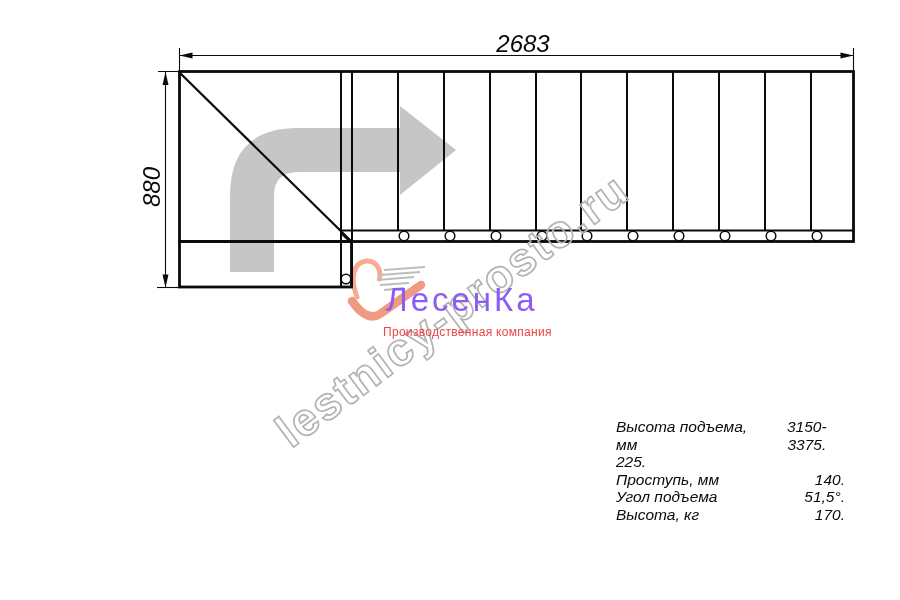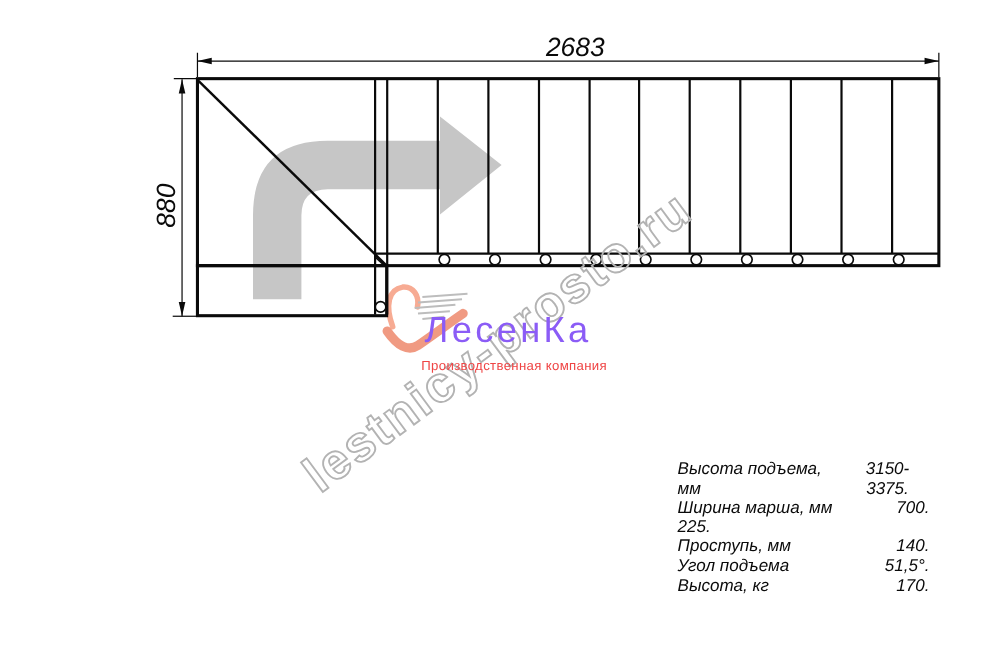--- a/index.html
+++ b/index.html
@@ -124,24 +124,20 @@
 
   <div class="logo-name">ЛесенКа</div>
   <div class="logo-subtitle">Производственная компания</div>
 
   <div class="specs">
     <div class="spec-row">
       <span class="spec-label">Высота подъема, мм</span>
       <span class="spec-value">3150-3375.</span>
     </div>
     <div class="spec-row">
-      <span class="spec-label">Ширина марша, мм</span>
-      <span class="spec-value">700.</span>
-    </div>
-    <div class="spec-row">
       <span class="spec-value">225.</span>
     </div>
     <div class="spec-row">
       <span class="spec-label">Проступь, мм</span>
       <span class="spec-value">140.</span>
     </div>
     <div class="spec-row">
       <span class="spec-label">Угол подъема</span>
       <span class="spec-value">51,5°.</span>
     </div>

